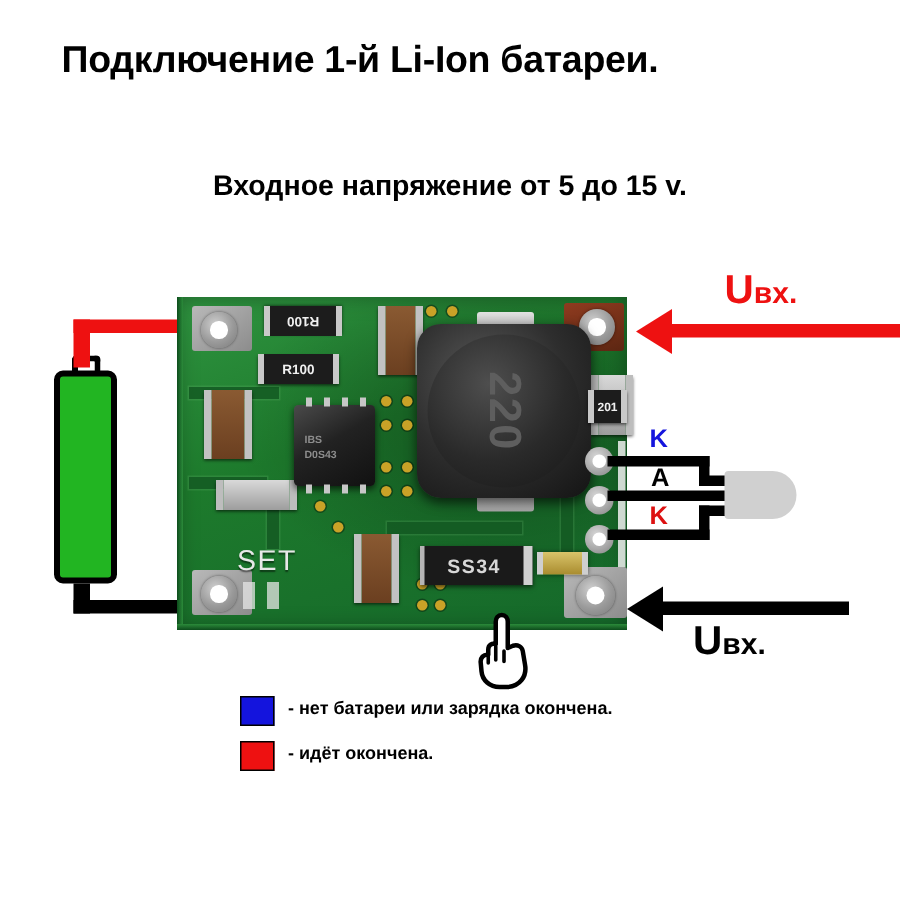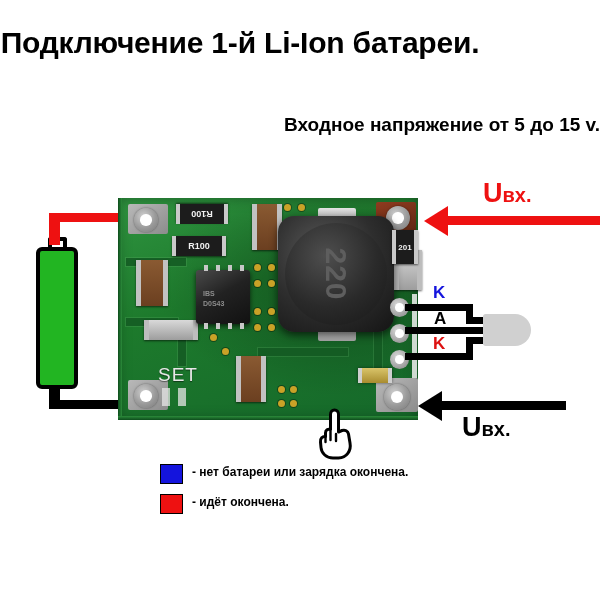--- a/index.html
+++ b/index.html
@@ -18,32 +18,32 @@
     overflow: hidden;
   }
 
   
   .heading-main {
     position: absolute;
     left: 0;
     top: 26px;
     width: 480px;
     text-align: center;
-    font-size: 30px;
+    font-size: 25px;
     font-weight: bold;
     color: #000000;
     letter-spacing: -0.2px;
     white-space: nowrap;
   }
   .heading-sub {
     position: absolute;
     left: 0;
     top: 114px;
     width: 600px;
-    text-align: right;
+    text-align: center;
     font-size: 19px;
     font-weight: bold;
     color: #000000;
     white-space: nowrap;
   }
 
   
   .pcb {
     position: absolute;
     left: 118px;
@@ -410,22 +410,25 @@
     <div class="via" style="left:150px; top:126px;"></div>
     <div class="via" style="left:92px; top:136px;"></div>
     <div class="via" style="left:104px; top:150px;"></div>
     <div class="via" style="left:160px; top:188px;"></div>
     <div class="via" style="left:172px; top:188px;"></div>
     <div class="via" style="left:160px; top:202px;"></div>
     <div class="via" style="left:172px; top:202px;"></div>
     <div class="via" style="left:166px; top:6px;"></div>
     <div class="via" style="left:180px; top:6px;"></div>
 
-    <div class="smd-res" style="left:274px; top:32px; width:18px; height:34px; font-size:8px;">201</div>
-
+    <div class="smd-res" style="left:274px; top:62px; width:18px; height:22px; font-size:8px;">201</div>
+
+    <div class="diode">
+      <span class="diode-label">SS34</span>
+    </div>
 
     <div class="status-led"></div>
 
     <div class="silk-set">SET</div>
     <div class="silk-line" style="left:44px; top:190px; width:8px; height:18px;"></div>
     <div class="silk-line" style="left:60px; top:190px; width:8px; height:18px;"></div>
 
     <div class="pad-small" style="left:272px; top:100px;"></div>
     <div class="pad-small" style="left:272px; top:126px;"></div>
     <div class="pad-small" style="left:272px; top:152px;"></div>

